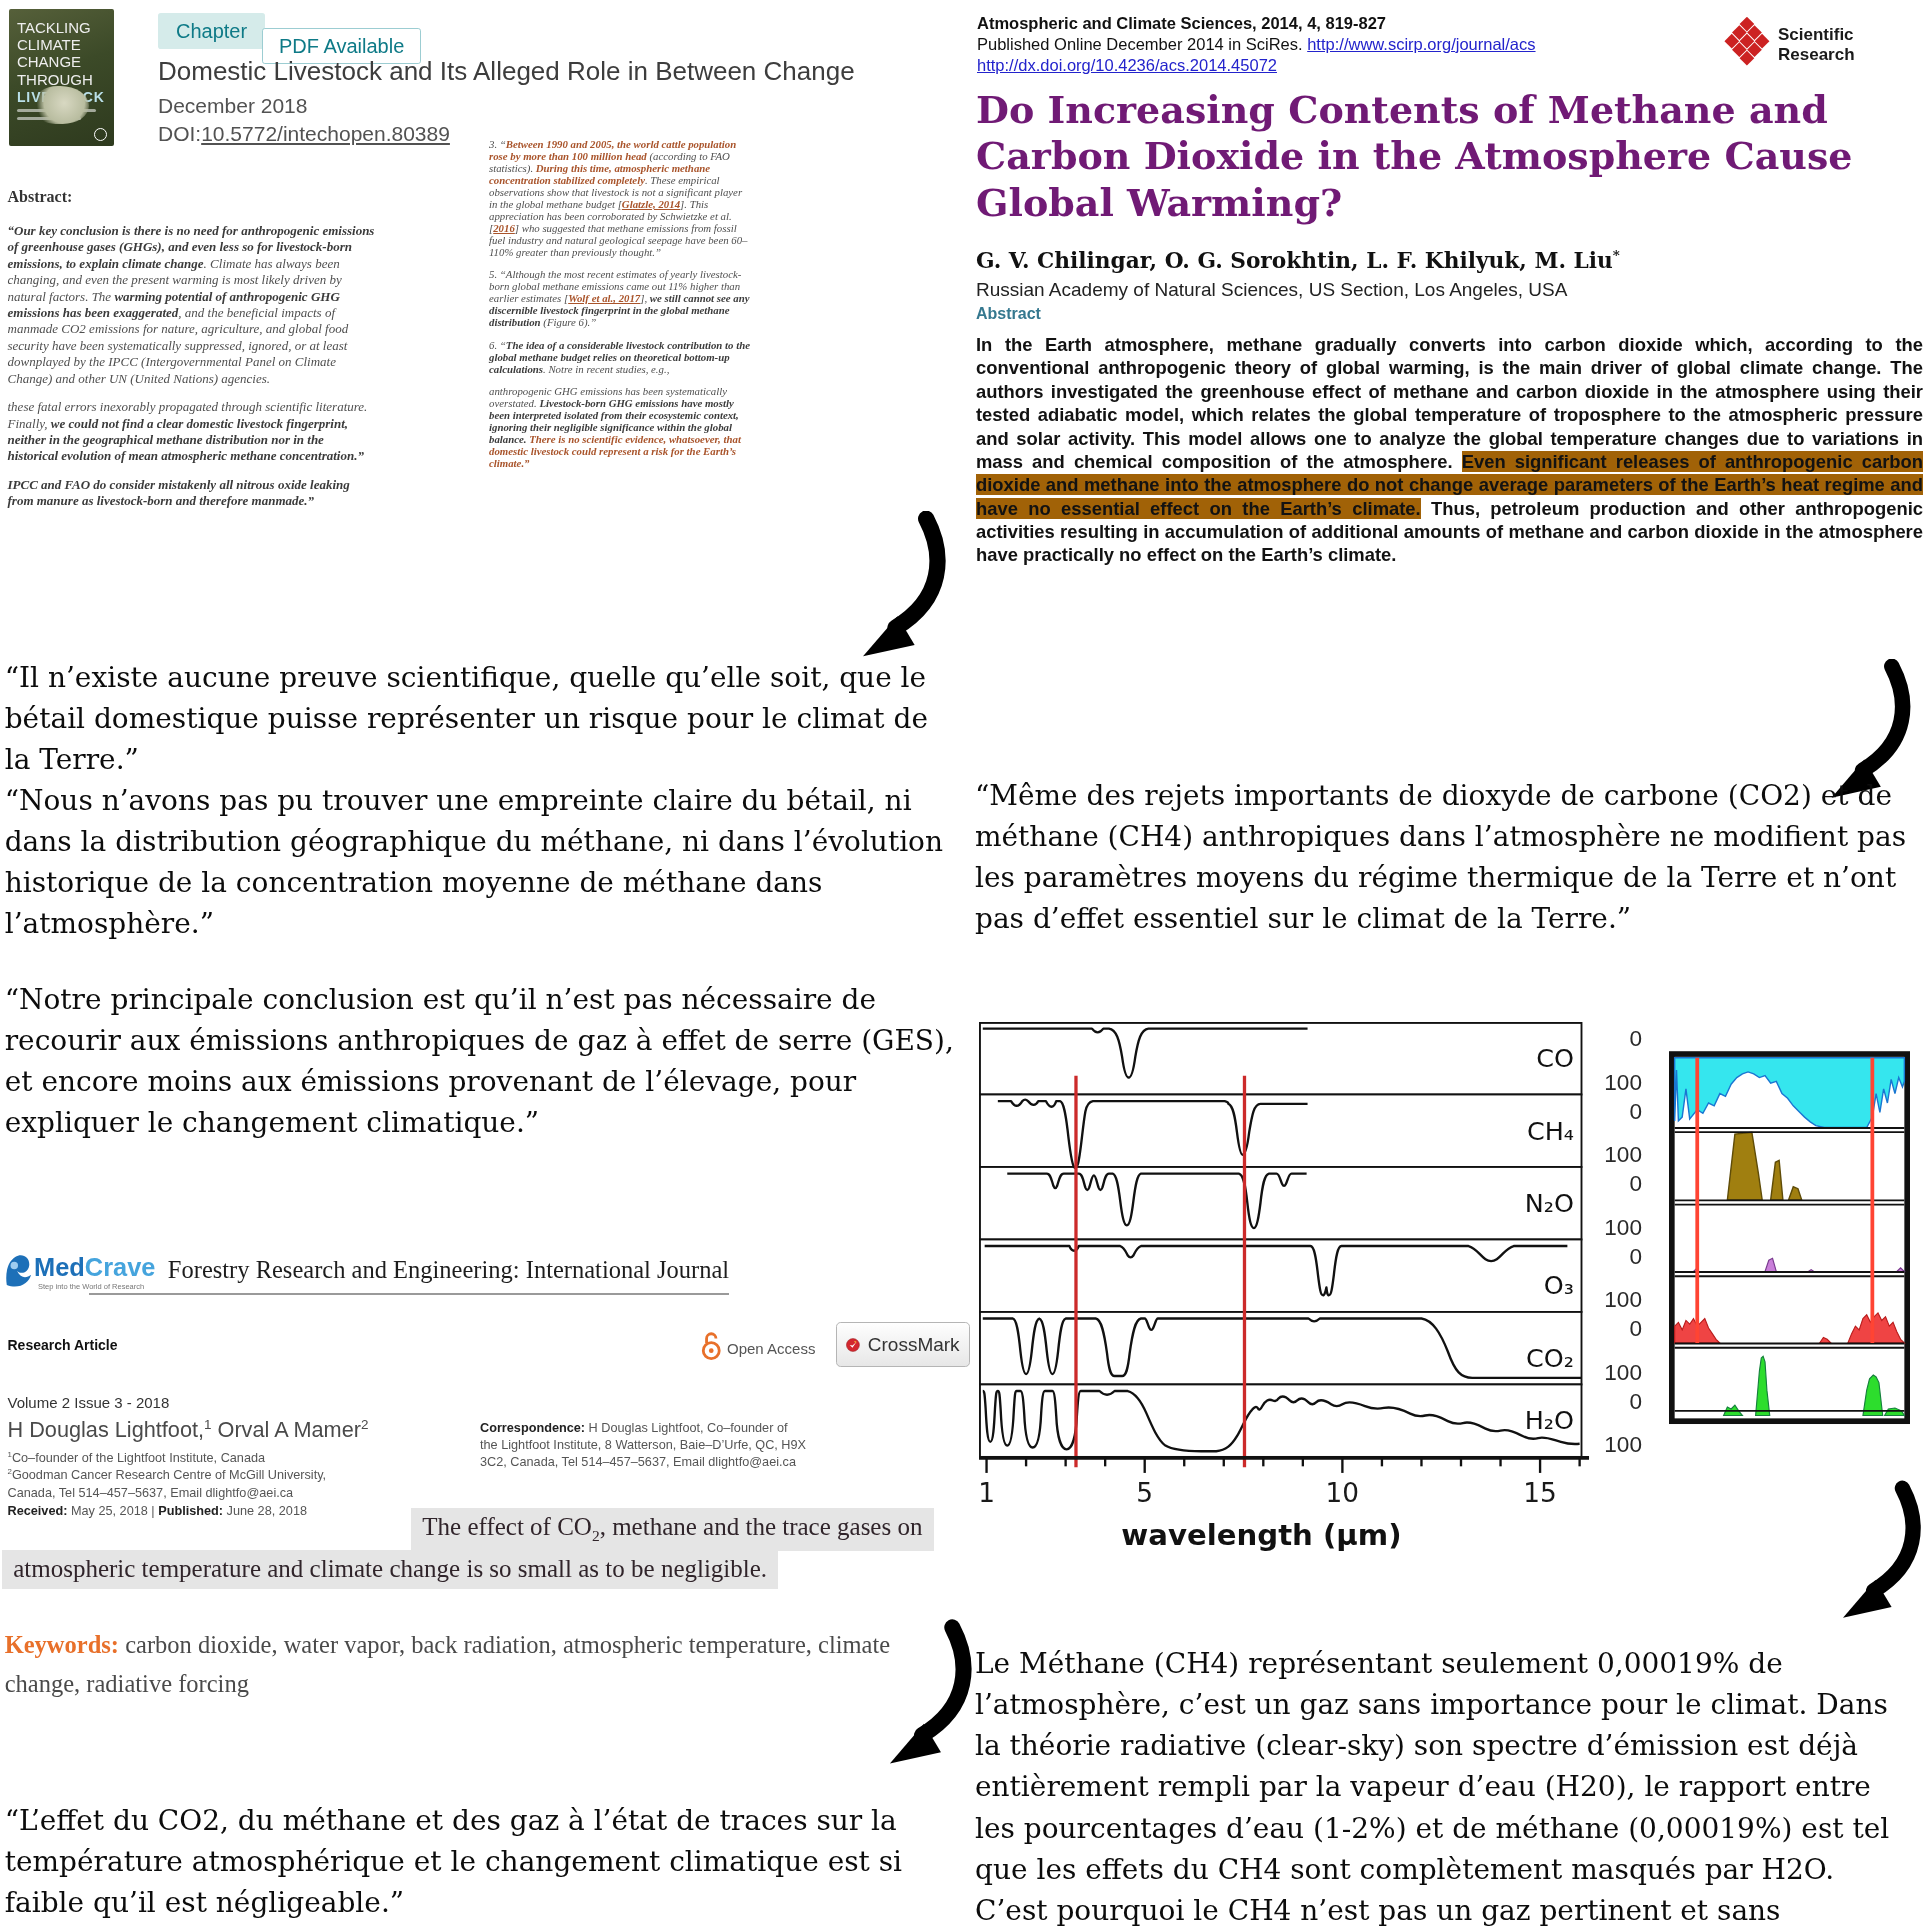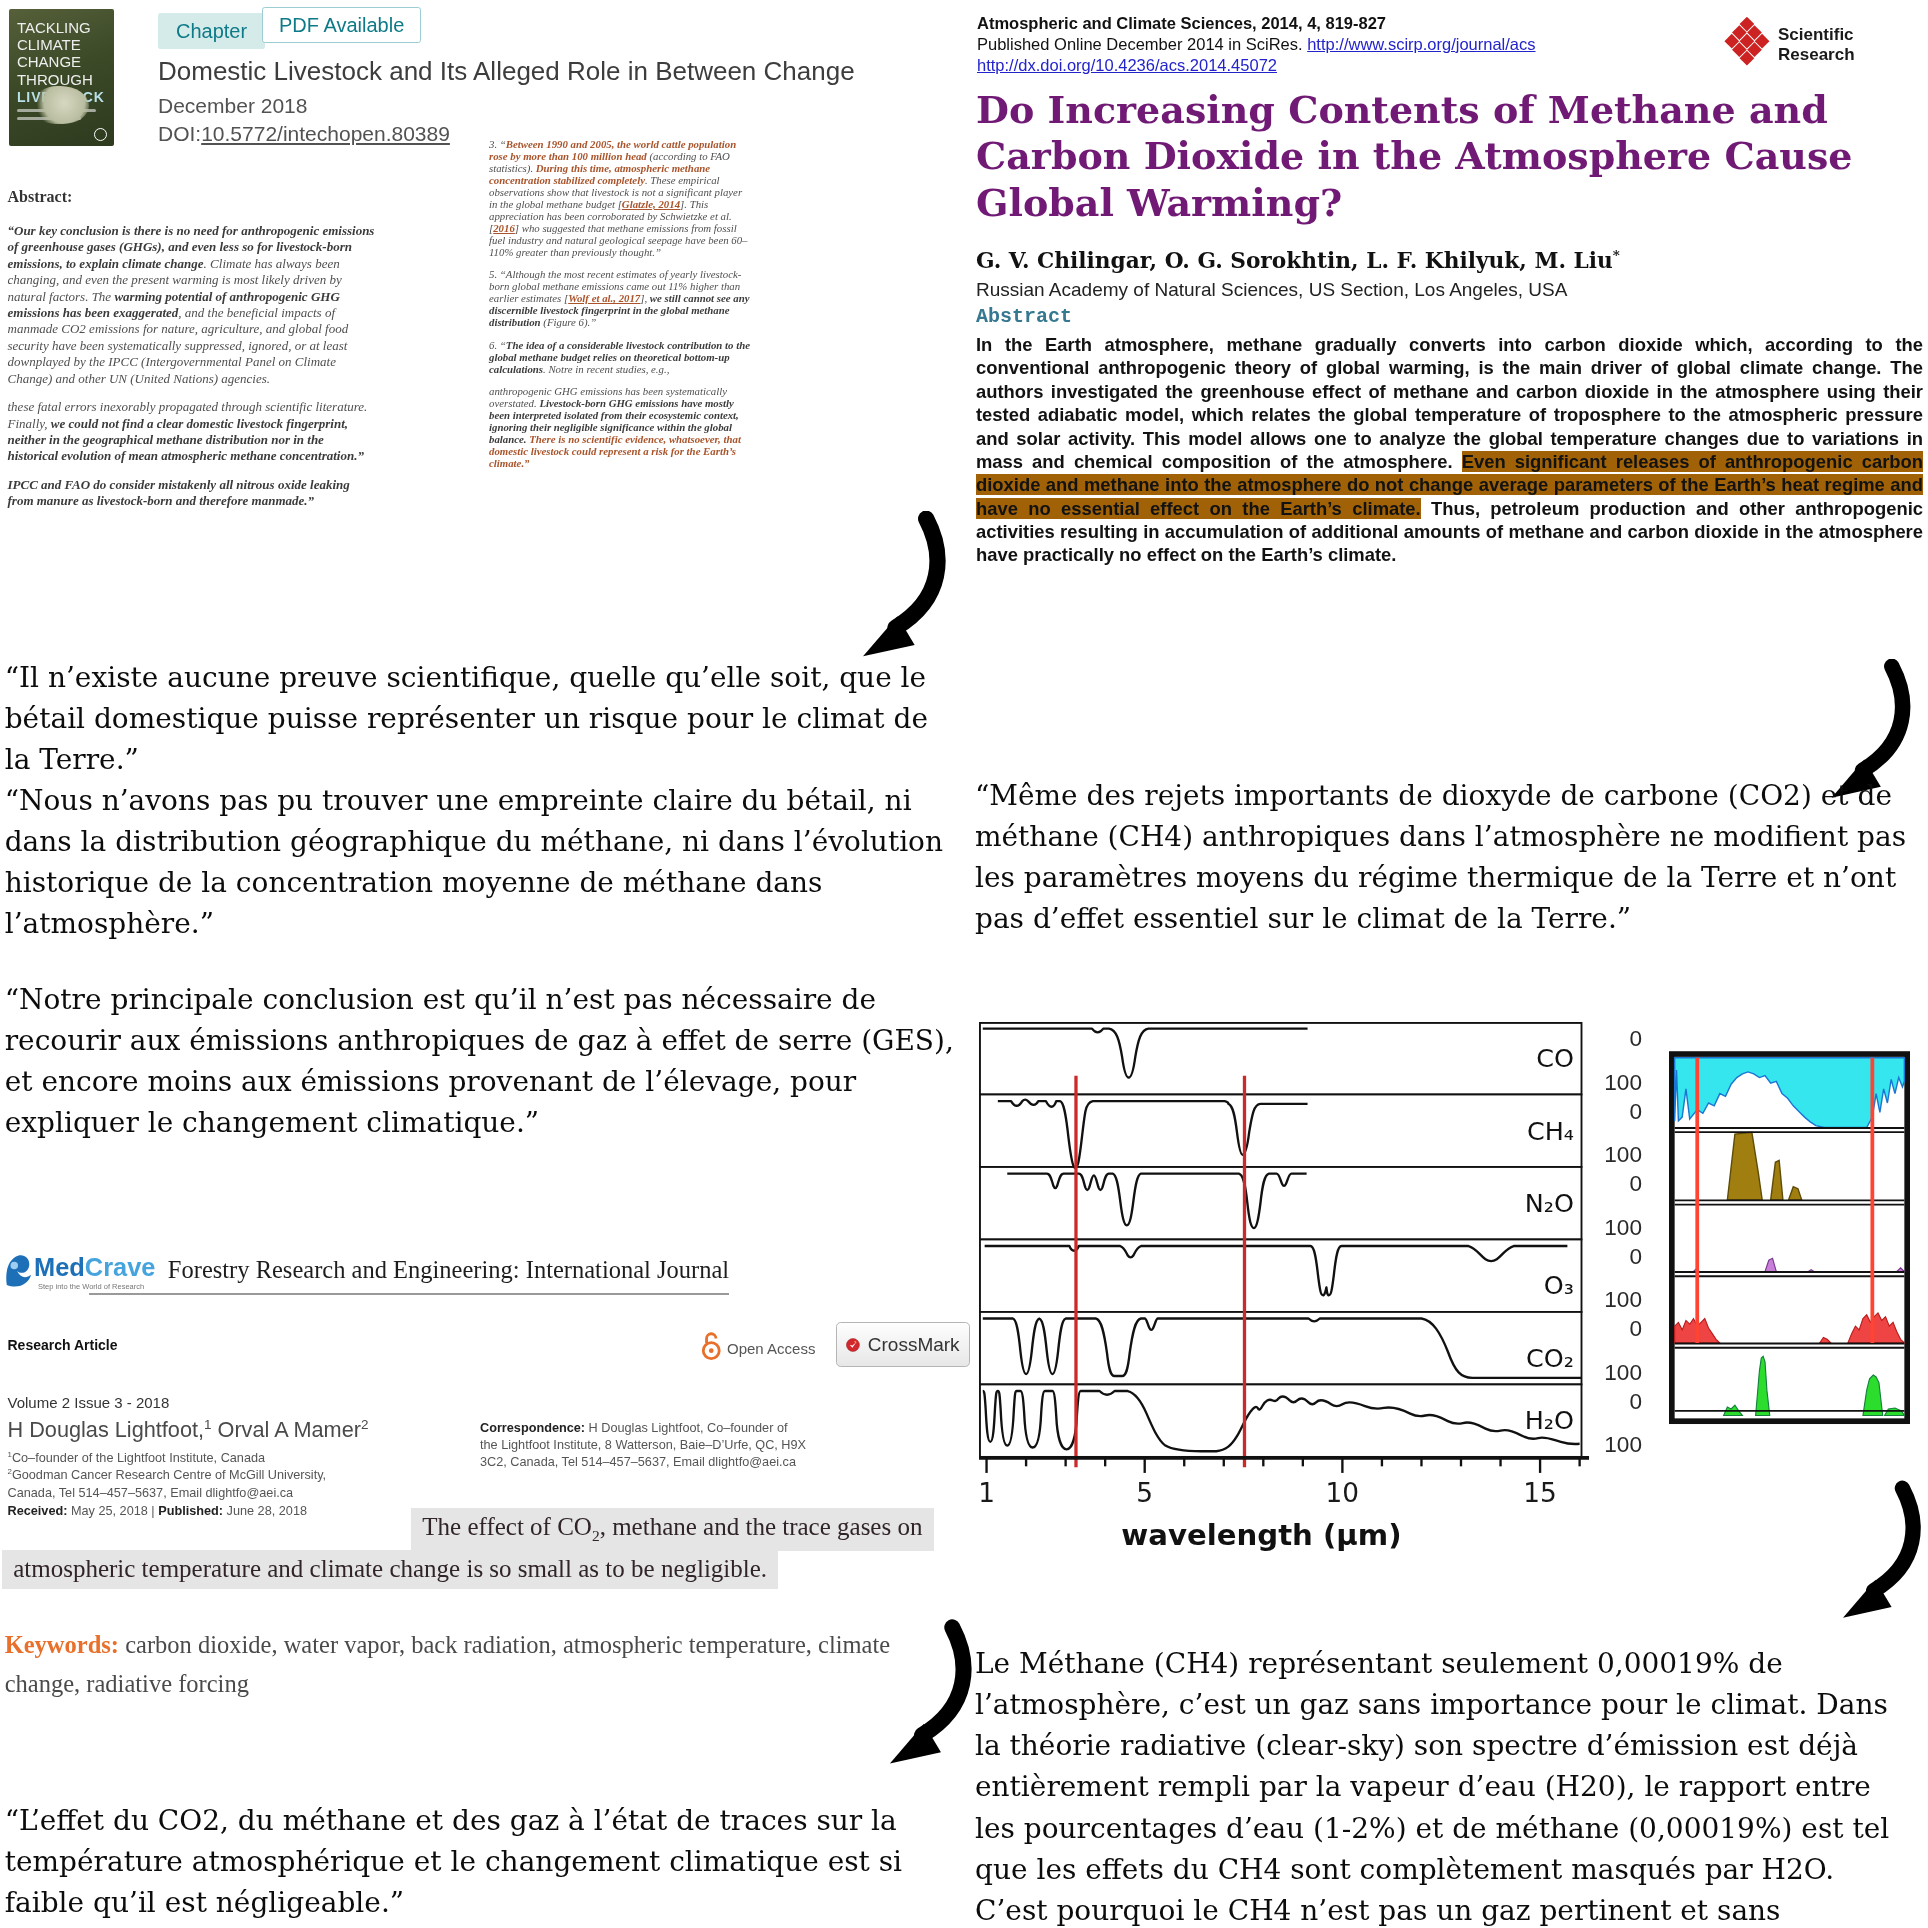--- a/index.html
+++ b/index.html
@@ -31,21 +31,21 @@
   
   .fr{font-family:"DejaVu Serif",serif;font-size:28px;line-height:1.47;color:#0c0c0c}
   
   .chead{font-size:16.5px;line-height:21px;color:#111}
   .chead .b{font-weight:bold}
   .chead a{color:#2323cc;text-decoration:underline}
   .sr-name{font-size:17px;font-weight:bold;line-height:20px;color:#1a1a1a}
   .ctitle{font-family:"DejaVu Serif",serif;font-weight:bold;font-size:38px;line-height:1.22;color:#701a75;width:946px}
   .cauth{font-family:"DejaVu Serif",serif;font-weight:bold;font-size:21.7px;color:#111}
   .caffil{font-size:19px;color:#222}
-  .cabs-label{font-family:Liberation Mono, monospace;font-weight:bold;font-size:20px;color:#35788f}
+  .cabs-label{font-family:Liberation Sans, sans-serif;font-weight:bold;font-size:16px;color:#35788f}
   .cabs{width:947px;font-weight:bold;font-size:18.4px;line-height:1.27;text-align:justify;color:#121212}
   .ab{}
   .hl{background:#a16207}
   
   .mc-name{font-size:25.4px;font-weight:bold}
   .mblue1{color:#1d70b8}
   .mblue2{color:#45a4dd}
   .mc-tag{font-size:7.5px;color:#777}
   .mc-journal{font-family:"Liberation Serif",serif;font-size:24.5px;color:#1d1d1d;width:565px;text-align:center}
   .mc-rule{height:1.9px;background:#9a9a9a}
@@ -75,21 +75,21 @@
 <div class="abs cover" style="left:9.4px;top:9.4px">
   <div>TACKLING CLIMATE</div>
   <div>CHANGE THROUGH</div>
   <div class="c3">LIVESTOCK</div>
   <div class="bar"></div>
   <div class="bar" style="margin-right:28px"></div>
   <div class="flock"></div>
   <div class="fao"></div>
 </div>
 <span class="abs badge1" style="left:158px;top:13px">Chapter</span>
-<span class="abs badge2" style="left:262px;top:7px">PDF Available</span>
+<span class="abs badge2" style="left:262px;top:28px">PDF Available</span>
 <div class="abs rg-title" style="left:158px;top:56px">Domestic Livestock and Its Alleged Role in Between Change</div>
 <div class="abs rg-meta" style="left:158px;top:94px">December 2018</div>
 <div class="abs rg-meta rg-doi" style="left:158px;top:122px"><span>DOI:</span><a href="#">10.5772/intechopen.80389</a></div>
 <div class="abs abslabel" style="left:7.5px;top:188px">Abstract:</div>
 
 <div class="abs lcol" style="left:7.5px;top:223px">
   <p><span class="bi">“Our key conclusion is there is no need for anthropogenic emissions of greenhouse gases (GHGs), and even less so for livestock-born emissions, to explain climate change</span><span class="it">. Climate has always been changing, and even the present warming is most likely driven by natural factors. The </span><span class="bi">warming potential of anthropogenic GHG emissions has been exaggerated</span><span class="it">, and the beneficial impacts of manmade CO2 emissions for nature, agriculture, and global food security have been systematically suppressed, ignored, or at least downplayed by the IPCC (Intergovernmental Panel on Climate Change) and other UN (United Nations) agencies.</span></p>
   <p><span class="it">these fatal errors inexorably propagated through scientific literature. Finally, </span><span class="bi">we could not find a clear domestic livestock fingerprint, neither in the geographical methane distribution nor in the historical evolution of mean atmospheric methane concentration.”</span></p>
   <p><span class="bi">IPCC and FAO do consider mistakenly all nitrous oxide leaking from manure as livestock-born and therefore manmade.”</span></p>
 </div>

